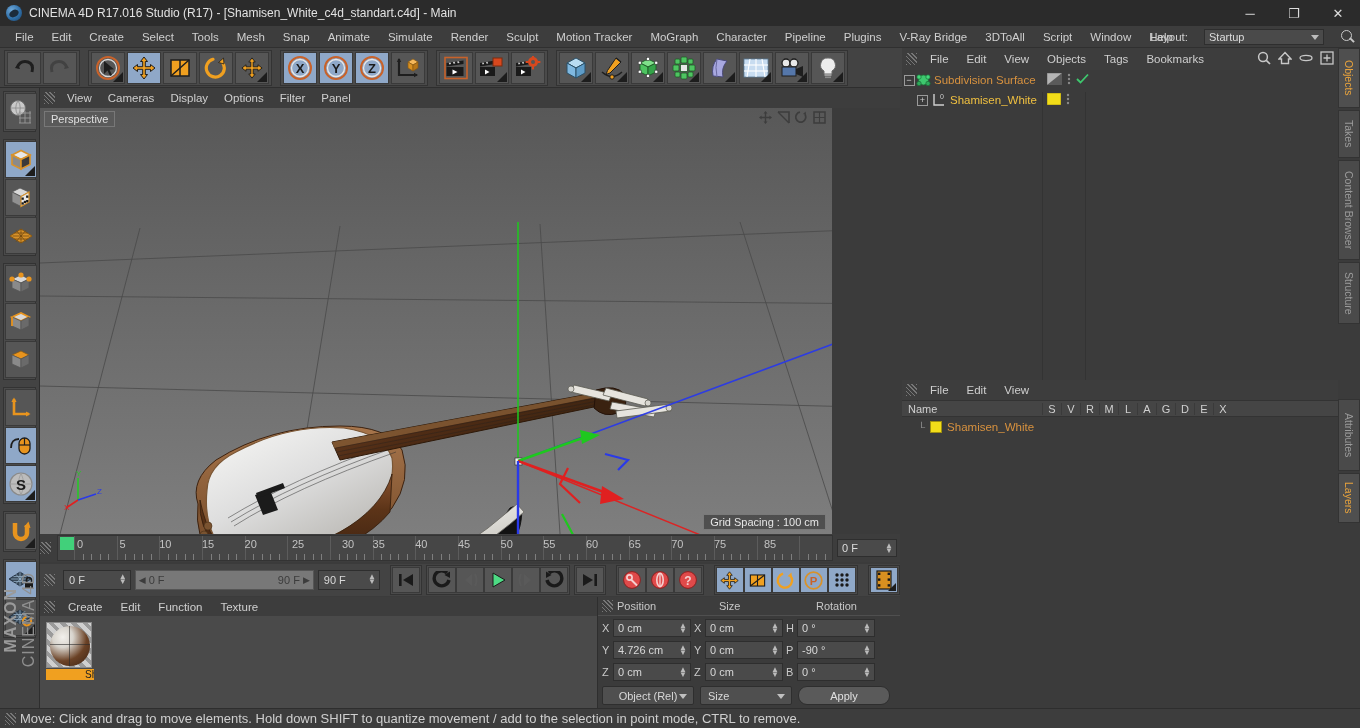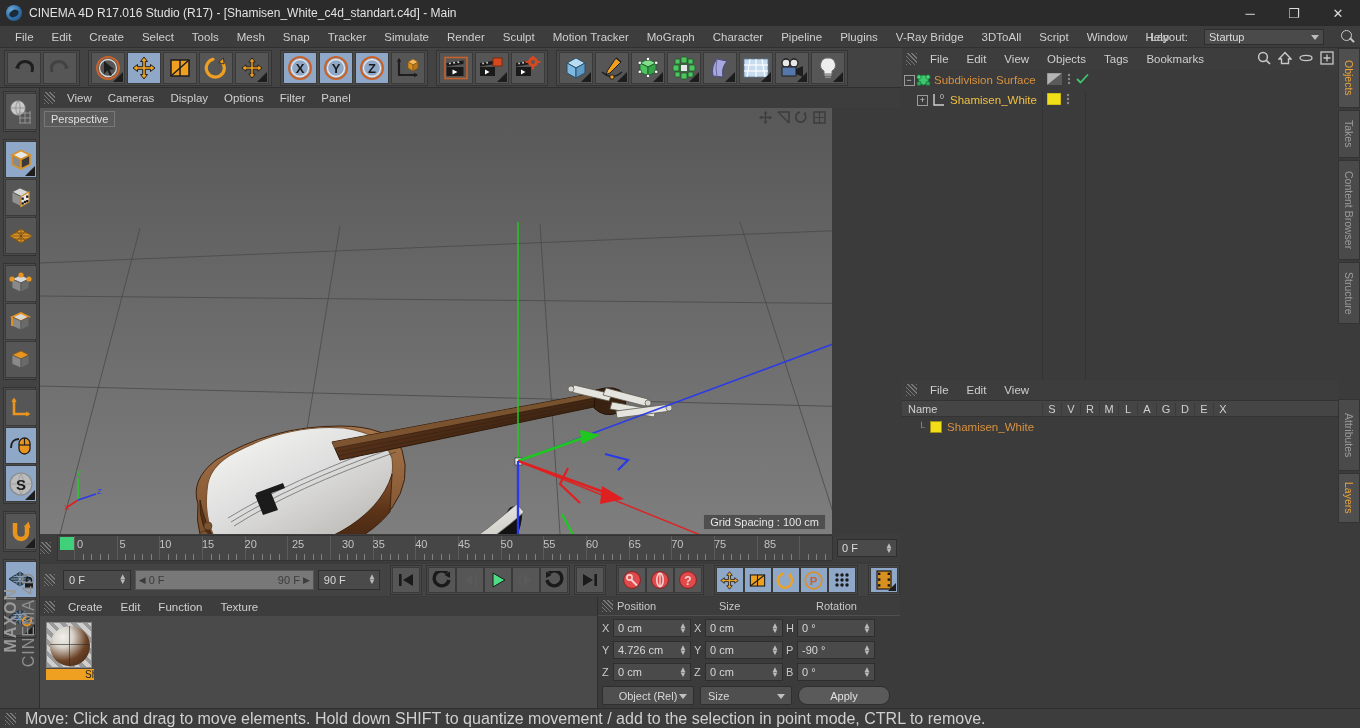--- a/index.html
+++ b/index.html
@@ -225,21 +225,21 @@
   .vtab { width: 22px; background: #4a4a4a; border: 1px solid #333; margin-bottom: 2px;
     display: flex; align-items: center; justify-content: center; }
   .vtab span { writing-mode: vertical-rl; font-size: 10.5px; color: #9b9b9b; padding: 4px 0; }
   .vtab.active span { color: #e8a33d; }
   .vtab.active { background: #4f4f4f; }
 
   
   .statusbar { position: absolute; left: 0; top: 708px; width: 1360px; height: 20px;
     background: #3d3d3d; display: flex; align-items: center; padding-left: 5px;
     border-top: 1px solid #2e2e2e; }
-  .statusbar .txt { font-size: 16px; color: #cfcfcf; margin-left: 5px; }
+  .statusbar .txt { font-size: 13px; color: #cfcfcf; }
 </style>
 </head>
 <body>
 
 <div id="app">
 
   <div class="titlebar">
     <div class="appicon"></div>
     <div class="ttl">CINEMA 4D R17.016 Studio (R17) - [Shamisen_White_c4d_standart.c4d] - Main</div>
     <div class="winbtns">
@@ -250,21 +250,21 @@
   </div>
 
   <div class="menubar">
     <div class="menuitem">File</div>
     <div class="menuitem">Edit</div>
     <div class="menuitem">Create</div>
     <div class="menuitem">Select</div>
     <div class="menuitem">Tools</div>
     <div class="menuitem">Mesh</div>
     <div class="menuitem">Snap</div>
-    <div class="menuitem">Tracker</div>
+    <div class="menuitem">Animate</div>
     <div class="menuitem">Simulate</div>
     <div class="menuitem">Render</div>
     <div class="menuitem">Sculpt</div>
     <div class="menuitem">Motion Tracker</div>
     <div class="menuitem">MoGraph</div>
     <div class="menuitem">Character</div>
     <div class="menuitem">Pipeline</div>
     <div class="menuitem">Plugins</div>
     <div class="menuitem">V-Ray Bridge</div>
     <div class="menuitem">3DToAll</div>

